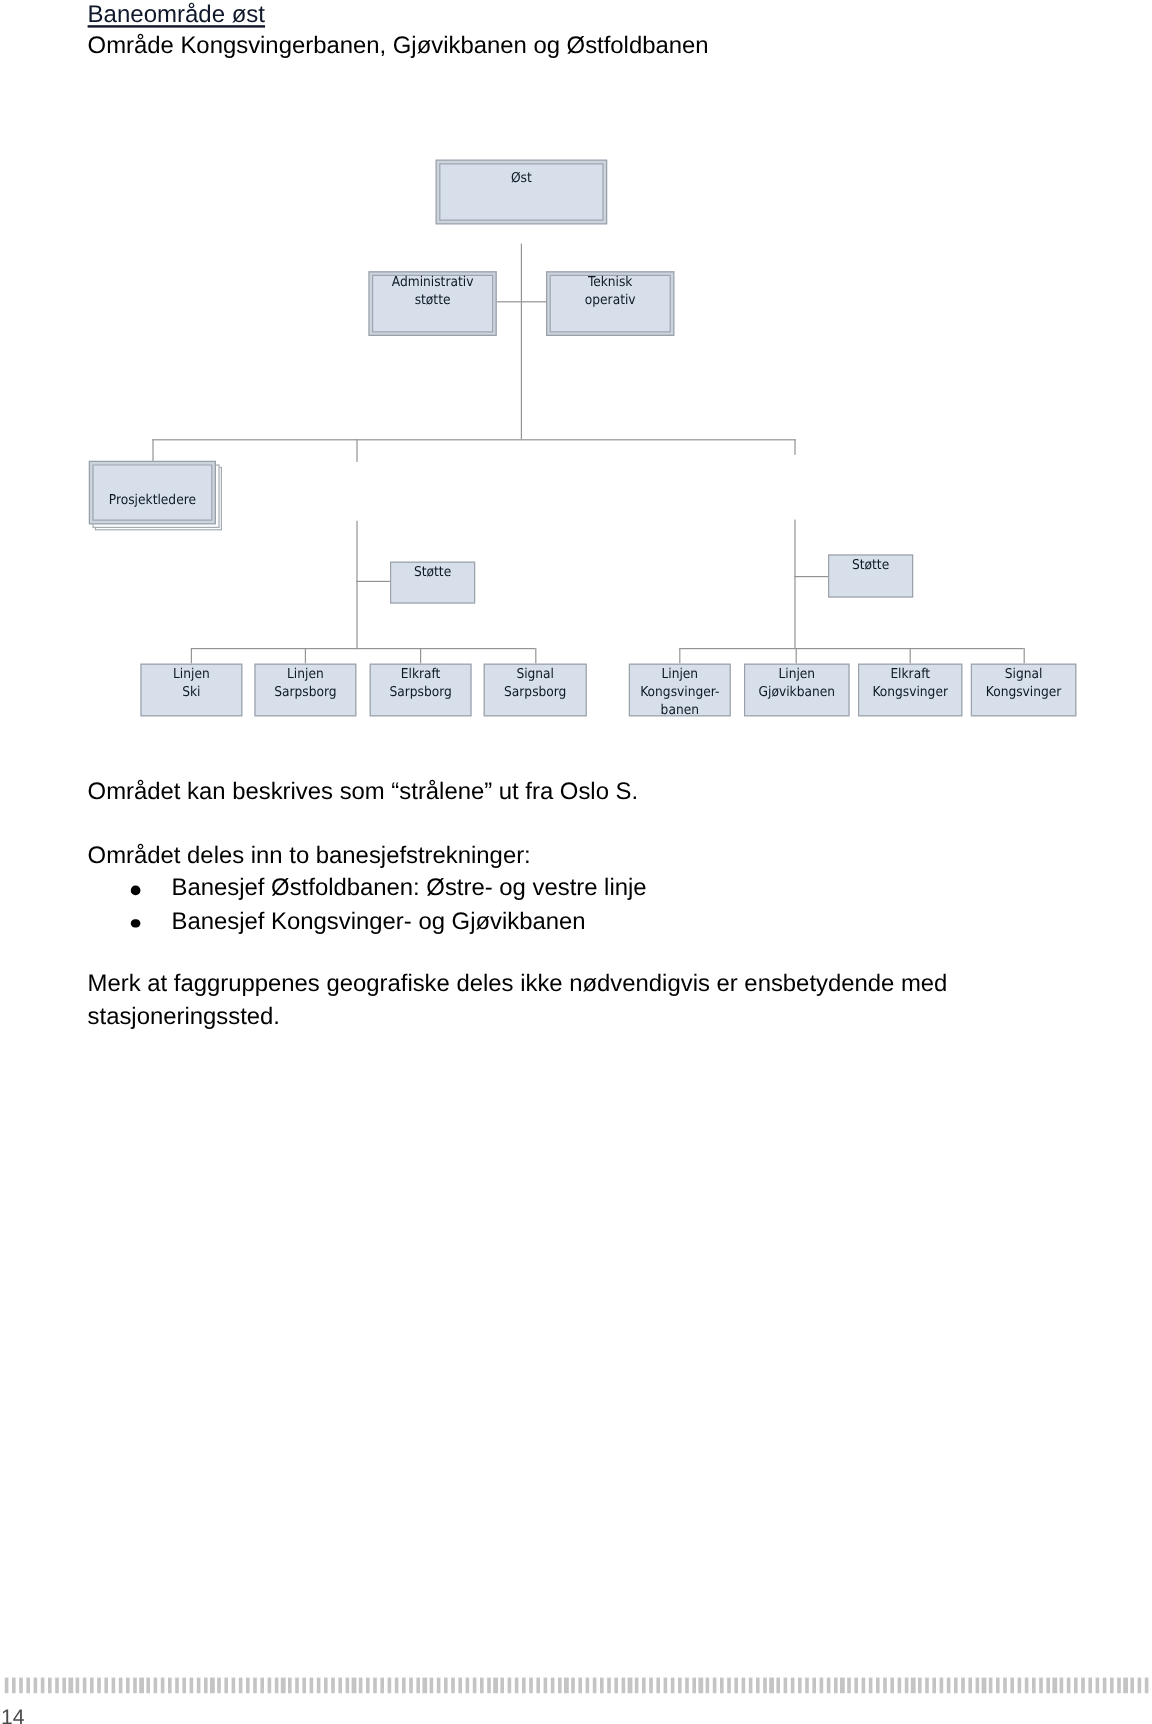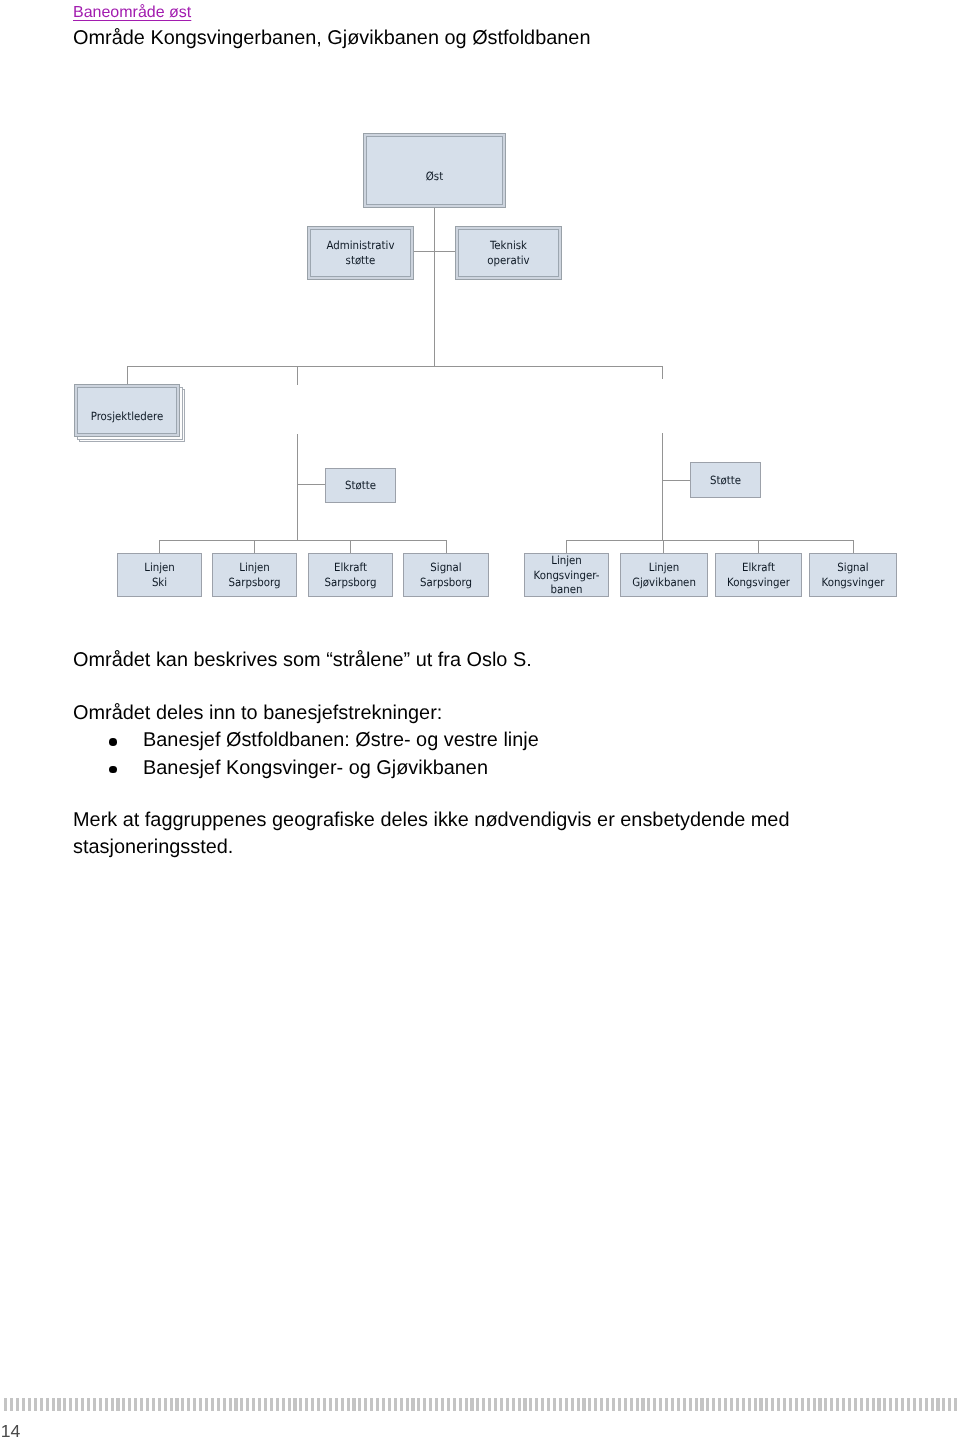--- a/index.html
+++ b/index.html
@@ -2,28 +2,28 @@
 <html><head>
 <meta charset="utf-8">
 <title>Baneområde øst</title>
 <style>
   html,body{margin:0;padding:0;}
   body{width:960px;height:1437px;background:#ffffff;font-family:"Liberation Sans",sans-serif;
        -webkit-font-smoothing:antialiased;text-rendering:geometricPrecision;overflow:hidden;position:relative;}
   .page{position:relative;width:960px;height:1437px;}
 
   
-  .h-title{position:absolute;left:73px;top:-1px;font-size:16px;line-height:27px;color:#a21caf;
+  .h-title{position:absolute;left:73px;top:-1px;font-size:20px;line-height:27px;color:#0f172a;
            text-decoration:underline;text-underline-offset:3px;white-space:nowrap;}
   .h-sub{position:absolute;left:73px;top:25px;font-size:19.9px;line-height:27px;color:#000;white-space:nowrap;}
 
   
   .chart{position:absolute;left:0;top:0;width:960px;height:640px;}
   .nodebox{position:absolute;box-sizing:border-box;background:#D6DFEA;border:1px solid #9CA1AA;
-           display:flex;align-items:center;justify-content:center;text-align:center;
+           display:flex;justify-content:center;text-align:center;
            font-family:"DejaVu Sans Condensed","DejaVu Sans",sans-serif;font-size:11.35px;line-height:14.9px;color:#0D1824;}
   .nodebox.dbl{border:1px solid #99A1A8;
            box-shadow:inset 0 0 0 2px #CDD4DE, inset 0 0 0 3px #9CA6B0;}
   .nodebox.stack{border:1px solid #99A1A8;
            box-shadow:inset 0 0 0 2px #CDD4DE, inset 0 0 0 3px #9CA6B0;}
   .stackcopy{position:absolute;box-sizing:border-box;background:#FDFDFD;border:1px solid #A6ACB4;}
   .ln{position:absolute;background:#949494;}
   .ln.h{height:1px;}
   .ln.v{width:1px;}
 
@@ -61,21 +61,21 @@
       <div class="ln h" style="left: 159px; top: 540px; width: 287px;"></div>
       <div class="ln v" style="left: 159px; top: 540px; height: 13px;"></div>
       <div class="ln v" style="left: 254px; top: 540px; height: 13px;"></div>
       <div class="ln v" style="left: 350px; top: 540px; height: 13px;"></div>
       <div class="ln v" style="left: 446px; top: 540px; height: 13px;"></div>
       <div class="ln h" style="left: 566px; top: 540px; width: 287px;"></div>
       <div class="ln v" style="left: 566px; top: 540px; height: 13px;"></div>
       <div class="ln v" style="left: 663px; top: 540px; height: 13px;"></div>
       <div class="ln v" style="left: 758px; top: 540px; height: 13px;"></div>
       <div class="ln v" style="left: 853px; top: 540px; height: 13px;"></div>
-      <div class="nodebox dbl" style="left: 363px; top: 133px; width: 143px; height: 75px; align-items: flex-start; padding-top: 35px; justify-content: center;">
+      <div class="nodebox dbl" style="left: 363px; top: 133px; width: 143px; height: 54px; align-items: flex-start; padding-top: 7px; justify-content: center;">
         <span>Øst</span>
       </div>
       <div class="nodebox dbl" style="left: 307px; top: 226px; width: 107px; height: 54px;">
         <span>Administrativ<br>støtte</span>
       </div>
       <div class="nodebox dbl" style="left: 455px; top: 226px; width: 107px; height: 54px;">
         <span>Teknisk<br>operativ</span>
       </div>
       <div class="stackcopy" style="left: 79.2px; top: 389.2px; width: 106px; height: 53px;"></div>
       <div class="stackcopy" style="left: 76.6px; top: 386.6px; width: 106px; height: 53px;"></div>

